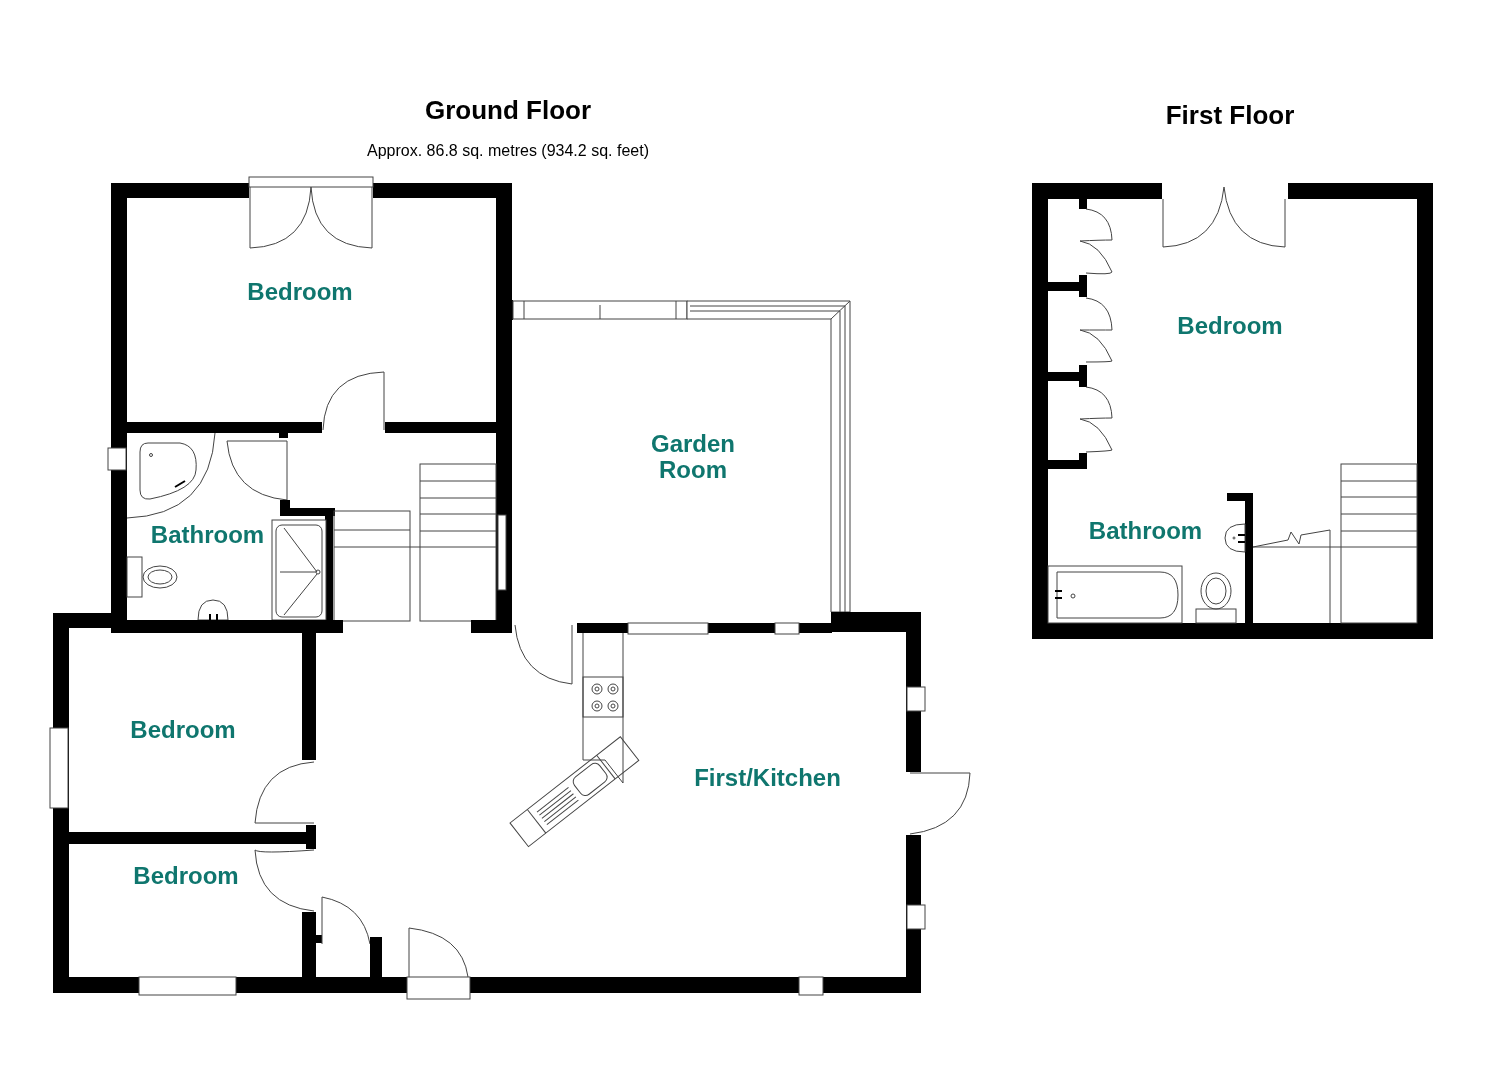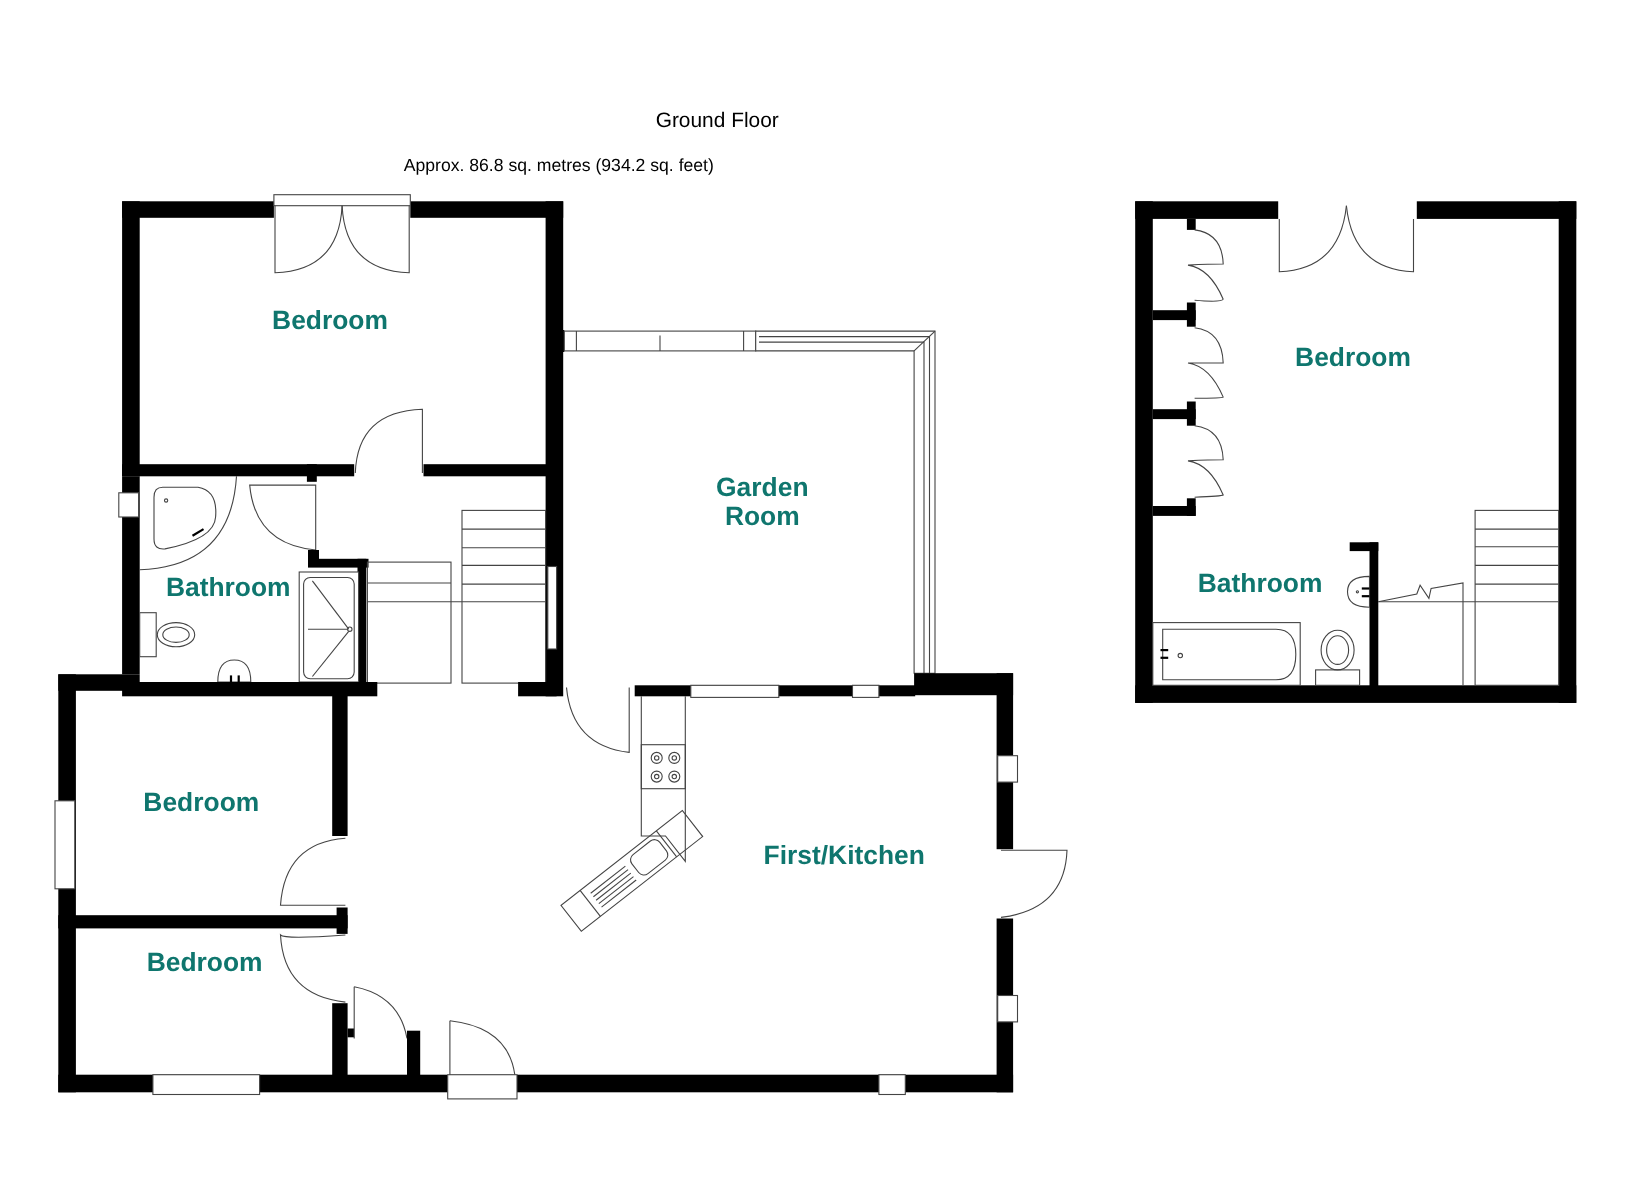--- a/index.html
+++ b/index.html
@@ -1,33 +1,34 @@
 <!DOCTYPE html>
 <html><head>
 <meta charset="utf-8">
 <style>
   html, body { margin:0; padding:0; background:#ffffff; }
   body { width:1485px; height:1080px; position:relative; overflow:hidden; font-family:"Liberation Sans", sans-serif; }
   .floor-title { position:absolute; text-align:center; color:#000; }
-  .floor-title .t { font-weight:normal; font-size:19px; line-height:30px; display:block;text-align:right; }
+  .floor-title .t { font-weight:bold; font-size:26px; line-height:30px; display:block; }
   .floor-title .s { font-size:16px; line-height:20px; display:block;margin-top:16px; }
   svg { position:absolute; left:0; top:0; }
   .wall { fill:#000; }
   .ln { fill:none; stroke:#444; stroke-width:1; }
   .lnw { fill:#fff; stroke:#444; stroke-width:1; }
   .room-label { position:absolute; font-weight:bold; font-size:24px; line-height:26px; color:#0f766e; text-align:center; white-space:nowrap; }
 </style>
 </head>
 <body>
 
 <div class="floor-title" style="left:308px; top:95px; width:400px;">
   <span class="t">Ground Floor</span>
   <span class="s">Approx. 86.8 sq. metres (934.2 sq. feet)</span>
 </div>
 <div class="floor-title" style="left:1030px; top:100px; width:400px;">
+  <span class="t">First Floor</span>
 </div>
 
 <svg width="1485" height="1080" viewBox="0 0 1485 1080">
 
   <rect class="wall" x="111" y="183" width="138" height="15"></rect>
   <rect class="wall" x="373" y="183" width="139" height="15"></rect>
   <rect class="wall" x="111" y="183" width="16" height="250"></rect>
   <rect class="wall" x="496" y="183" width="16" height="450"></rect>
 
   <g>

